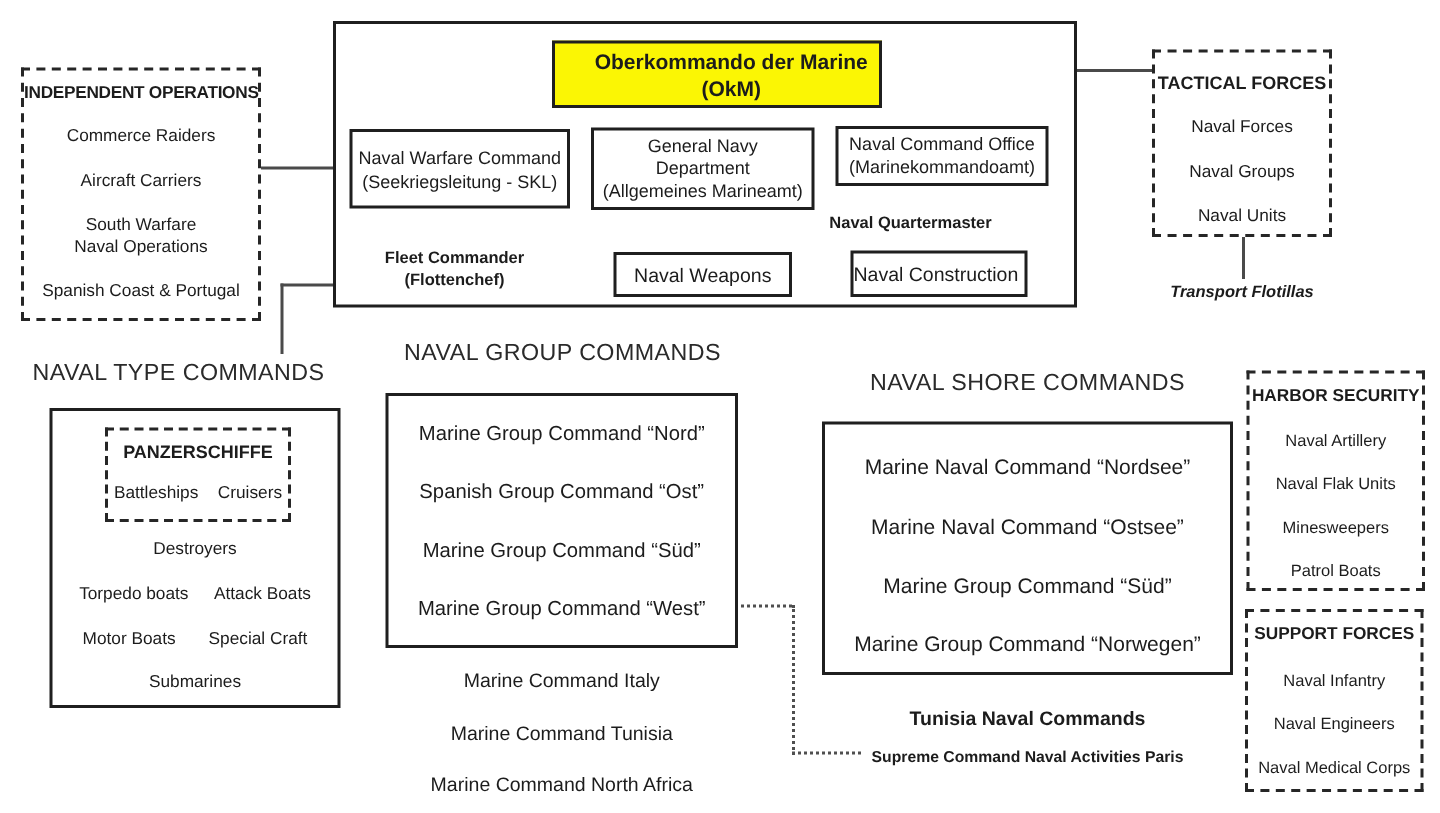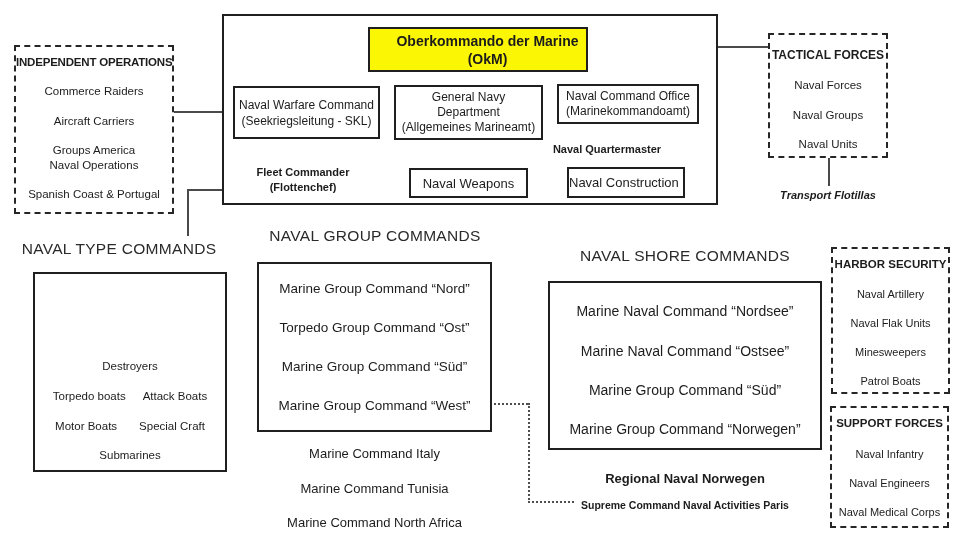--- a/index.html
+++ b/index.html
@@ -68,66 +68,73 @@
 
   <div class="t tc bold" style="left:243px;top:165px;width:120px;font-size:11px;line-height:15px;">
     <div>Fleet Commander</div>
     <div>(Flottenchef)</div>
   </div>
 
   <div class="dashedbox" style="left:14px;top:45px;width:160px;height:169px;">
     <div class="t tc bold" style="left:0;top:9px;width:156px;font-size:11.5px;letter-spacing:-0.2px;">INDEPENDENT OPERATIONS</div>
     <div class="t tc" style="left:0;top:38px;width:156px;font-size:11.5px;">Commerce Raiders</div>
     <div class="t tc" style="left:0;top:68px;width:156px;font-size:11.5px;">Aircraft Carriers</div>
-    <div class="t tc" style="left:0;top:97px;width:156px;font-size:11.5px;">Groups America</div>
+    <div class="t tc" style="left:0;top:97px;width:156px;font-size:11.5px;">South Warfare</div>
     <div class="t tc" style="left:0;top:112px;width:156px;font-size:11.5px;">Naval Operations</div>
     <div class="t tc" style="left:0;top:141px;width:156px;font-size:11.5px;">Spanish Coast &amp; Portugal</div>
   </div>
 
   <div class="dashedbox" style="left:768px;top:33px;width:120px;height:125px;">
     <div class="t tc bold" style="left:0;top:13px;width:116px;font-size:12px;">TACTICAL FORCES</div>
     <div class="t tc" style="left:0;top:44px;width:116px;font-size:11.5px;">Naval Forces</div>
     <div class="t tc" style="left:0;top:74px;width:116px;font-size:11.5px;">Naval Groups</div>
     <div class="t tc" style="left:0;top:103px;width:116px;font-size:11.5px;">Naval Units</div>
   </div>
   <div class="t tc bold" style="left:768px;top:189px;width:120px;font-size:11px;font-style:italic;">Transport Flotillas</div>
 
   <div class="heading" style="left:10px;top:240px;width:218px;">NAVAL TYPE COMMANDS</div>
   <div class="box" style="left:33px;top:272px;width:194px;height:200px;">
+    <div class="dashedbox" style="left:35px;top:11px;width:124px;height:63px;">
+      <div class="t tc bold" style="left:0;top:7px;width:120px;font-size:12px;">PANZERSCHIFFE</div>
+      <div class="t flexrow" style="left:0;top:36px;width:120px;gap:13px;font-size:11.5px;">
+        <span>Battleships</span>
+        <span>Cruisers</span>
+      </div>
+    </div>
     <div class="t tc" style="left:0;top:86px;width:190px;font-size:11.5px;">Destroyers</div>
     <div class="t flexrow" style="left:0;top:116px;width:190px;gap:17px;font-size:11.5px;">
       <span>Torpedo boats</span>
       <span>Attack Boats</span>
     </div>
     <div class="t flexrow" style="left:0;top:146px;width:190px;gap:22px;font-size:11.5px;">
       <span>Motor Boats</span>
       <span>Special Craft</span>
     </div>
     <div class="t tc" style="left:0;top:175px;width:190px;font-size:11.5px;">Submarines</div>
   </div>
 
   <div class="heading" style="left:258px;top:227px;width:234px;">NAVAL GROUP COMMANDS</div>
   <div class="box" style="left:257px;top:262px;width:235px;height:170px;">
     <div class="t tc" style="left:0;top:17px;width:231px;font-size:13.5px;">Marine Group Command “Nord”</div>
-    <div class="t tc" style="left:0;top:56px;width:231px;font-size:13.5px;">Torpedo Group Command “Ost”</div>
+    <div class="t tc" style="left:0;top:56px;width:231px;font-size:13.5px;">Spanish Group Command “Ost”</div>
     <div class="t tc" style="left:0;top:95px;width:231px;font-size:13.5px;">Marine Group Command “Süd”</div>
     <div class="t tc" style="left:0;top:134px;width:231px;font-size:13.5px;">Marine Group Command “West”</div>
   </div>
   <div class="t tc" style="left:257px;top:446px;width:235px;font-size:13px;">Marine Command Italy</div>
   <div class="t tc" style="left:257px;top:481px;width:235px;font-size:13px;">Marine Command Tunisia</div>
   <div class="t tc" style="left:257px;top:515px;width:235px;font-size:13px;">Marine Command North Africa</div>
 
   <div class="heading" style="left:548px;top:247px;width:274px;">NAVAL SHORE COMMANDS</div>
   <div class="box" style="left:548px;top:281px;width:274px;height:169px;">
     <div class="t tc" style="left:0;top:20px;width:270px;font-size:14px;">Marine Naval Command “Nordsee”</div>
     <div class="t tc" style="left:0;top:60px;width:270px;font-size:14px;">Marine Naval Command “Ostsee”</div>
     <div class="t tc" style="left:0;top:99px;width:270px;font-size:14px;">Marine Group Command “Süd”</div>
     <div class="t tc" style="left:0;top:138px;width:270px;font-size:14px;">Marine Group Command “Norwegen”</div>
   </div>
-  <div class="t tc bold" style="left:548px;top:471px;width:274px;font-size:13px;">Regional Naval Norwegen</div>
+  <div class="t tc bold" style="left:548px;top:471px;width:274px;font-size:13px;">Tunisia Naval Commands</div>
   <div class="t tc bold" style="left:548px;top:499px;width:274px;font-size:10.5px;">Supreme Command Naval Activities Paris</div>
 
   <div class="dashedbox" style="left:831px;top:247px;width:119px;height:147px;">
     <div class="t tc bold" style="left:0;top:9px;width:115px;font-size:11.5px;">HARBOR SECURITY</div>
     <div class="t tc" style="left:0;top:39px;width:115px;font-size:11px;">Naval Artillery</div>
     <div class="t tc" style="left:0;top:68px;width:115px;font-size:11px;">Naval Flak Units</div>
     <div class="t tc" style="left:0;top:97px;width:115px;font-size:11px;">Minesweepers</div>
     <div class="t tc" style="left:0;top:126px;width:115px;font-size:11px;">Patrol Boats</div>
   </div>
 

